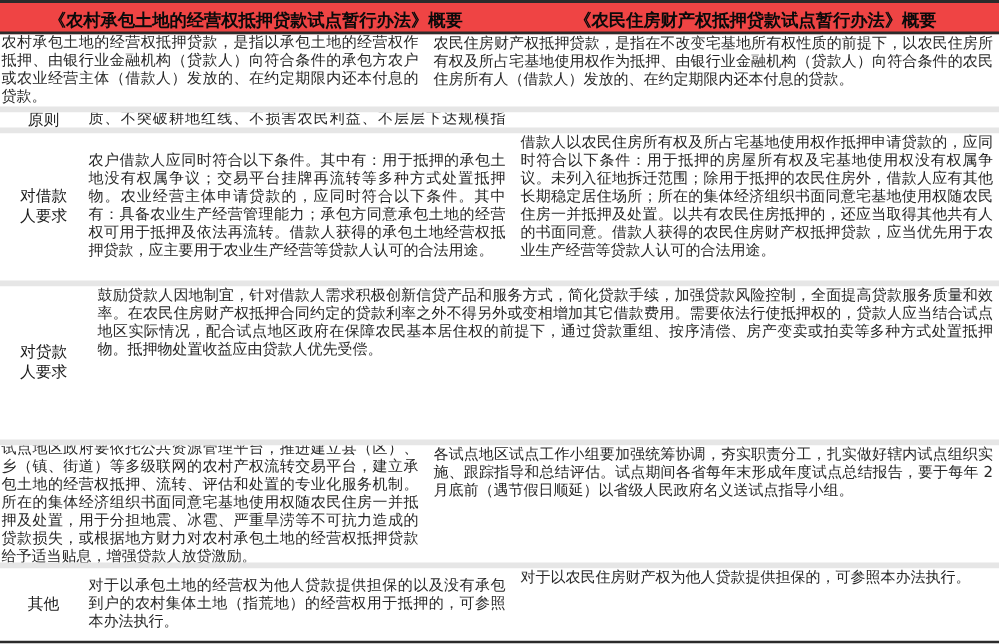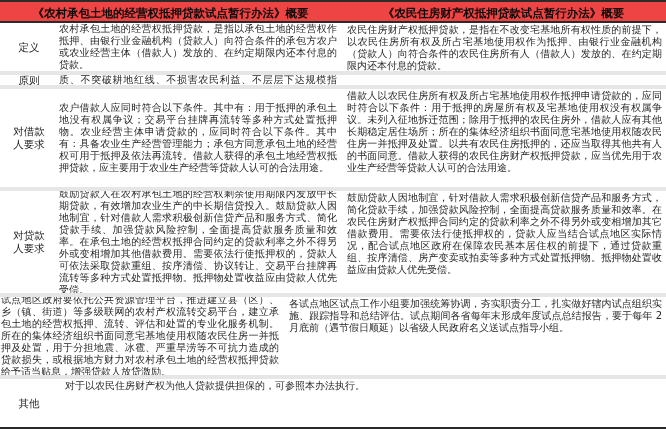--- a/index.html
+++ b/index.html
@@ -73,23 +73,20 @@
 <body>
 
 <div class="doc-table">
 
   <div class="header-row">
     <div class="hdr hdr-left">《农村承包土地的经营权抵押贷款试点暂行办法》概要</div>
     <div class="hdr hdr-right">《农民住房财产权抵押贷款试点暂行办法》概要</div>
   </div>
 
   <div class="body-row r-dingyi">
-    <div class="cell-label">
-        <span class="lbl">定义</span>
-      </div>
     <div class="cell-left">
         <div class="cell-text">农村承包土地的经营权抵押贷款，是指以承包土地的经营权作抵押、由银行业金融机构（贷款人）向符合条件的承包方农户或农业经营主体（借款人）发放的、在约定期限内还本付息的贷款。</div>
       </div>
     <div class="cell-right">
         <div class="cell-text">农民住房财产权抵押贷款，是指在不改变宅基地所有权性质的前提下，以农民住房所有权及所占宅基地使用权作为抵押、由银行业金融机构（贷款人）向符合条件的农民住房所有人（借款人）发放的、在约定期限内还本付息的贷款。</div>
       </div>
   </div>
 
   <div class="body-row r-yuanze">
     <div class="cell-label">
@@ -112,39 +109,39 @@
       </div>
     <div class="cell-right">
         <div class="cell-text">借款人以农民住房所有权及所占宅基地使用权作抵押申请贷款的，应同时符合以下条件：用于抵押的房屋所有权及宅基地使用权没有权属争议。未列入征地拆迁范围；除用于抵押的农民住房外，借款人应有其他长期稳定居住场所；所在的集体经济组织书面同意宅基地使用权随农民住房一并抵押及处置。以共有农民住房抵押的，还应当取得其他共有人的书面同意。借款人获得的农民住房财产权抵押贷款，应当优先用于农业生产经营等贷款人认可的合法用途。</div>
       </div>
   </div>
 
   <div class="body-row r-daikuan">
     <div class="cell-label">
         <span class="lbl">对贷款人要求</span>
       </div>
-    <div class="cell-left">
-        <div class="cell-text">鼓励贷款人在农村承包土地的经营权剩余使用期限内发放中长期贷款，有效增加农业生产的中长期信贷投入。鼓励贷款人因地制宜，针对借款人需求积极创新信贷产品和服务方式、简化贷款手续、加强贷款风险控制，全面提高贷款服务质量和效率。在承包土地的经营权抵押合同约定的贷款利率之外不得另外或变相增加其他借款费用。需要依法行使抵押权的，贷款人可依法采取贷款重组、按序清偿、协议转让、交易平台挂牌再流转等多种方式处置抵押物。抵押物处置收益应由贷款人优先受偿。</div>
-      </div>
     <div class="cell-right">
         <div class="cell-text">鼓励贷款人因地制宜，针对借款人需求积极创新信贷产品和服务方式，简化贷款手续，加强贷款风险控制，全面提高贷款服务质量和效率。在农民住房财产权抵押合同约定的贷款利率之外不得另外或变相增加其它借款费用。需要依法行使抵押权的，贷款人应当结合试点地区实际情况，配合试点地区政府在保障农民基本居住权的前提下，通过贷款重组、按序清偿、房产变卖或拍卖等多种方式处置抵押物。抵押物处置收益应由贷款人优先受偿。</div>
       </div>
   </div>
 
   <div class="body-row r-zhengfu">
     <div class="cell-left">
         <div class="cell-text">试点地区政府要依托公共资源管理平台，推进建立县（区）、乡（镇、街道）等多级联网的农村产权流转交易平台，建立承包土地的经营权抵押、流转、评估和处置的专业化服务机制。所在的集体经济组织书面同意宅基地使用权随农民住房一并抵押及处置，用于分担地震、冰雹、严重旱涝等不可抗力造成的贷款损失，或根据地方财力对农村承包土地的经营权抵押贷款给予适当贴息，增强贷款人放贷激励。</div>
       </div>
     <div class="cell-right">
         <div class="cell-text">各试点地区试点工作小组要加强统筹协调，夯实职责分工，扎实做好辖内试点组织实施、跟踪指导和总结评估。试点期间各省每年末形成年度试点总结报告，要于每年 2 月底前（遇节假日顺延）以省级人民政府名义送试点指导小组。</div>
       </div>
   </div>
 
   <div class="body-row r-qita">
     <div class="cell-label">
         <span class="lbl">其他</span>
       </div>
+    <div class="cell-left">
+        <div class="cell-text">对于以承包土地的经营权为他人贷款提供担保的以及没有承包到户的农村集体土地（指荒地）的经营权用于抵押的，可参照本办法执行。</div>
+      </div>
     <div class="cell-right">
         <div class="cell-text">对于以农民住房财产权为他人贷款提供担保的，可参照本办法执行。</div>
       </div>
   </div>
 
 </div>
 
 </body></html>

